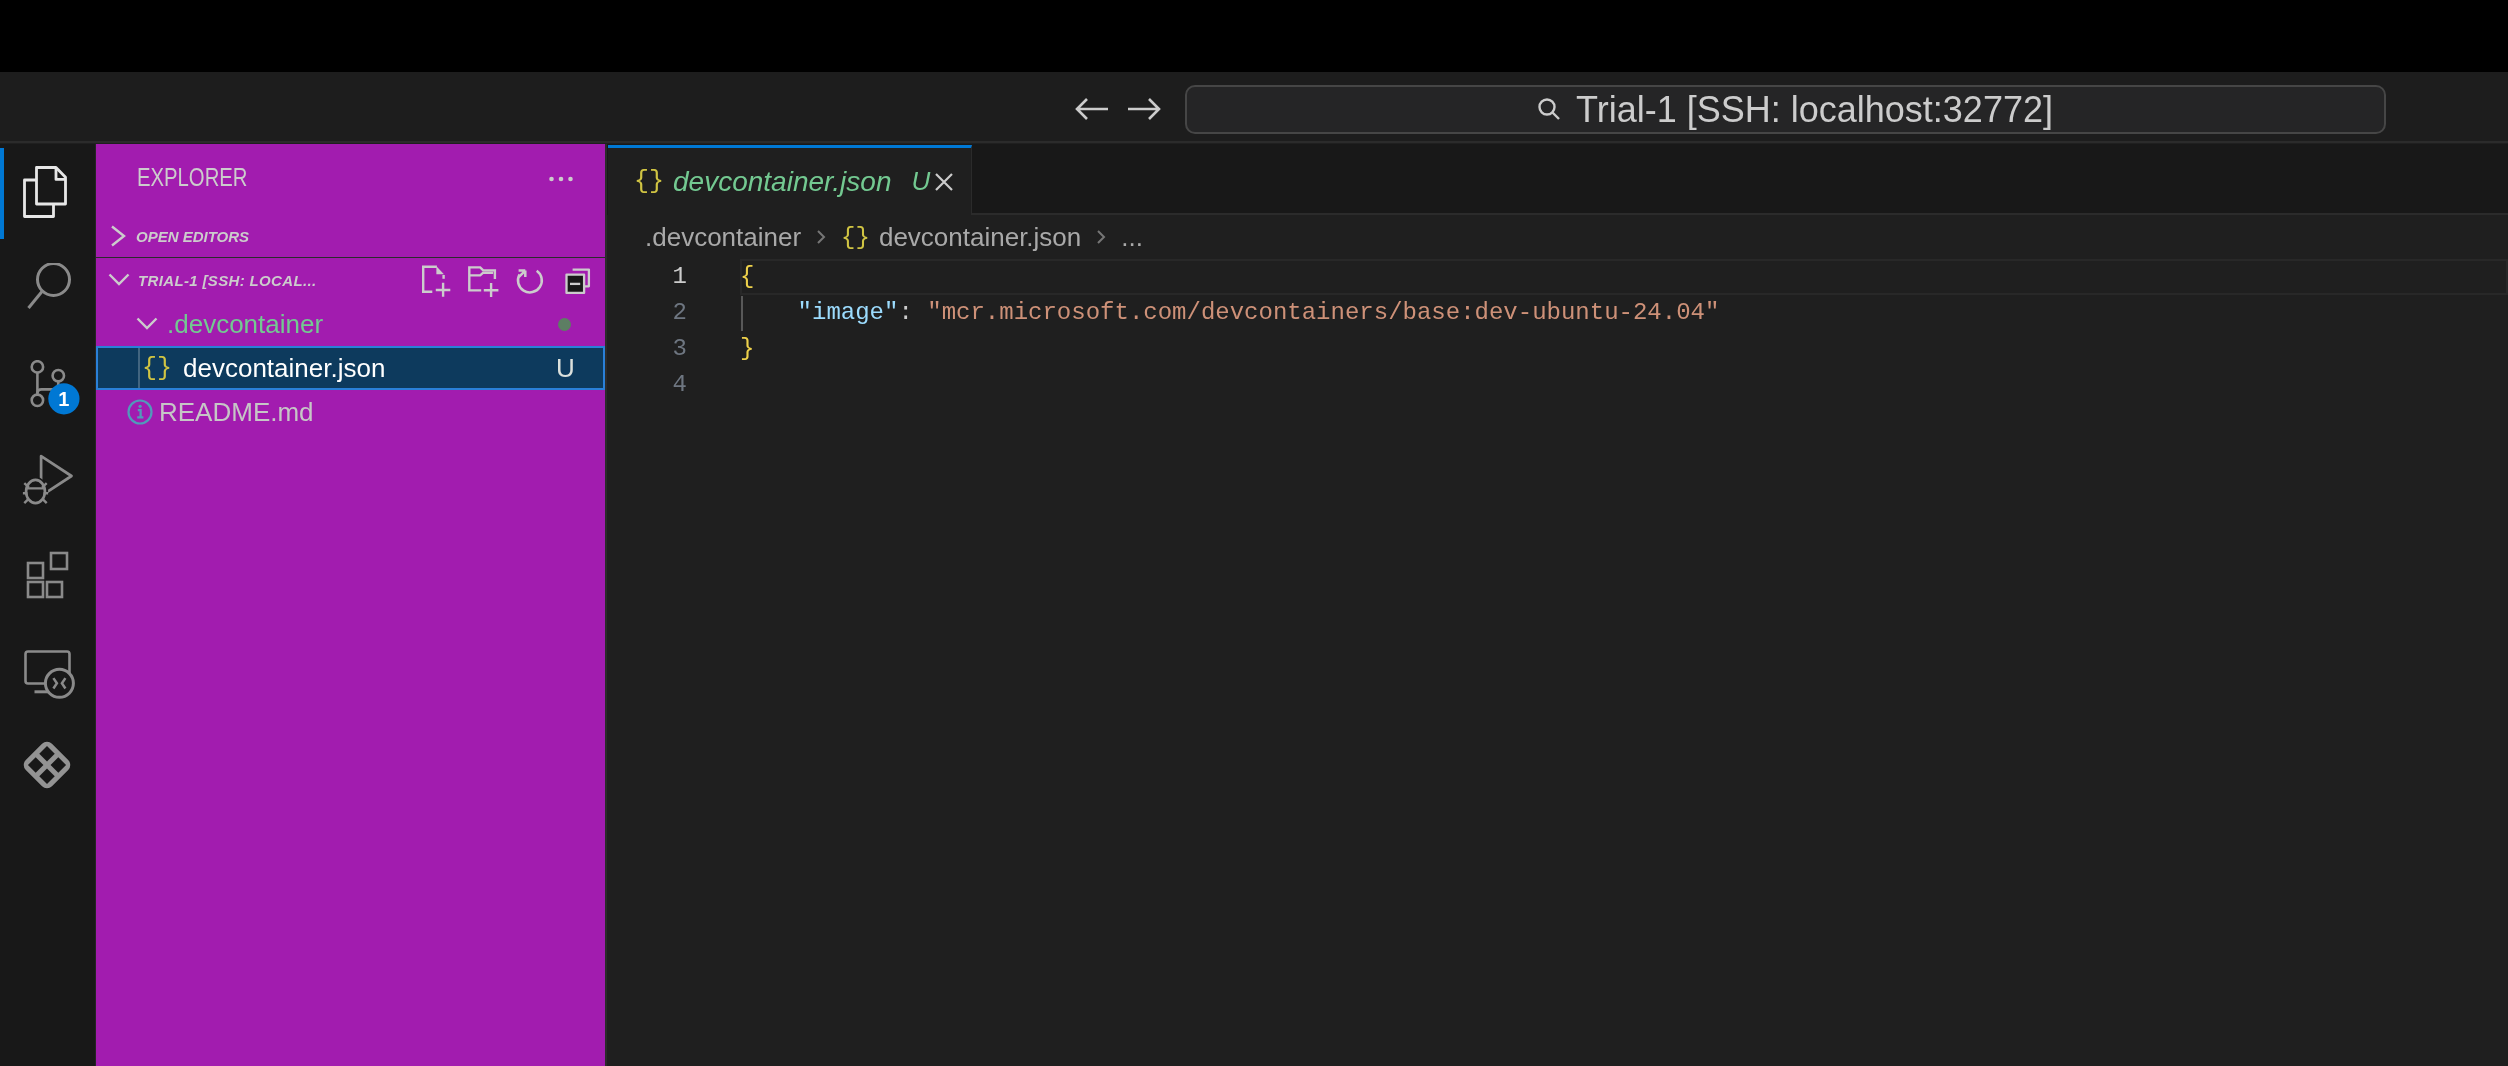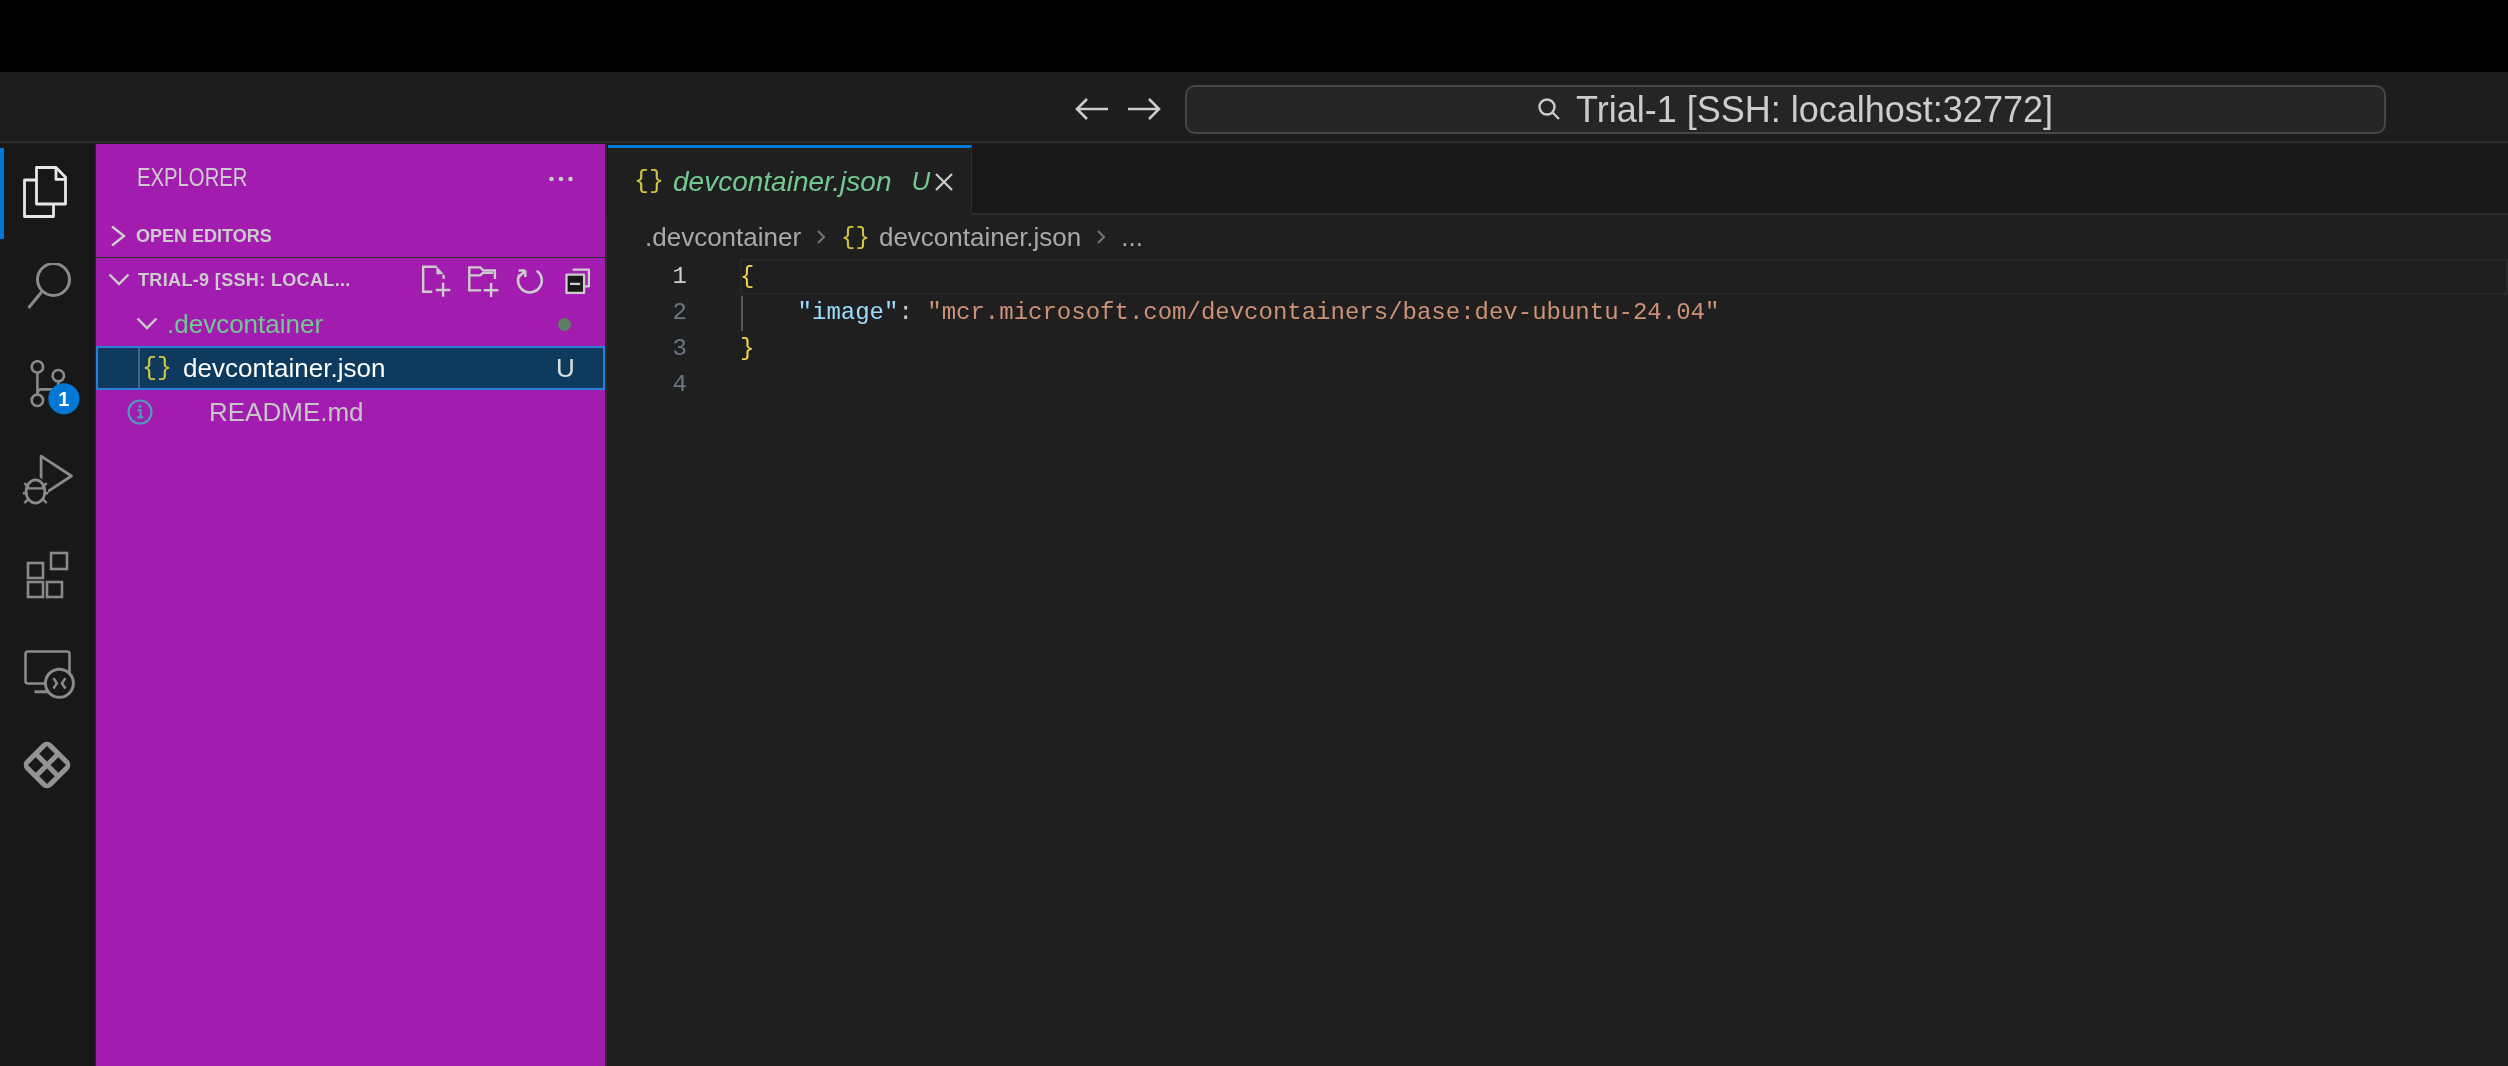--- a/index.html
+++ b/index.html
@@ -21,21 +21,21 @@
   #activitybar { left:0; top:144px; width:96px; height:922px; background:#181818;
     border-right:1px solid #252525; }
   #actindicator { left:0; top:4px; width:4px; height:91px; background:#0078d4; }
 
   
   #sidebar { left:96px; top:144px; width:511px; height:922px; background:#a21caf;
     border-right:2px solid #2b2b2b; color:#cccccc; }
   #sb-title { left:41px; top:18px; font-size:26px; color:#cccccc; transform:scaleX(0.78); transform-origin:left center; }
   #sb-dots { left:451px; top:30px; }
   .row { position:absolute; left:0; width:509px; height:44px; display:flex; align-items:center; }
-  .sec-label { font-weight:700; font-size:18px; color:#cccccc; }
+  .sec-label { font-weight:700; font-size:15px; color:#cccccc;font-style:italic; }
 
   
   #editor { left:607px; top:144px; width:1901px; height:922px; background:#181818; }
   #tab { left:1px; top:1px; width:364px; height:70px; background:#1f1f1f;
     border-top:3px solid #0078d4; border-right:1px solid #2b2b2b;
     display:flex; align-items:center; }
   #tabrest { left:365px; top:69px; width:1536px; height:2px; background:#2b2b2b; }
   #breadcrumbs { left:0; top:71px; width:1901px; height:44px; background:#1f1f1f;
     display:flex; align-items:center; font-size:26px; color:#a9a9a9; }
   #code { left:0; top:115px; width:1901px; height:807px; background:#1f1f1f;
@@ -133,21 +133,21 @@
           <path d="M2 4.5 L14 14 L2 23.5"></path>
         </svg>
       <span class="sec-label" style="margin-left:10px">OPEN EDITORS</span>
     </div>
     <div class="abs" style="left:0; top:113px; width:509px; height:1px; background:#2b2b2b"></div>
 
     <div class="row" style="top:114px">
       <svg style="margin-left:12px" width="22" height="16" viewBox="0 0 22 16" fill="none" stroke="#cccccc" stroke-width="2.4">
           <path d="M1.5 2.5 L11 12 L20.5 2.5"></path>
         </svg>
-      <span class="sec-label" style="margin-left:8px; letter-spacing:0.35px">TRIAL-9 [SSH: LOCAL...</span>
+      <span class="sec-label" style="margin-left:8px; letter-spacing:0.35px">TRIAL-1 [SSH: LOCAL...</span>
       <svg class="abs" style="left:322px; top:4px" width="36" height="38" viewBox="0 0 36 38" fill="none" stroke="#cccccc" stroke-width="2.4">
         <path d="M18.9 4.7 H5.2 V29.8 H14.3"></path>
         <path fill="#cccccc" stroke="none" d="M18.4 4.2 L25.9 12.2 H18.4 Z"></path>
         <path d="M25.6 13 V16.8"></path>
         <path d="M25.1 20.8 V34.8 M17.8 28 H32.3"></path>
       </svg>
       <svg class="abs" style="left:368px; top:4px" width="40" height="38" viewBox="0 0 40 38" fill="none" stroke="#cccccc" stroke-width="2.4">
         <path d="M17.2 28.4 H5.3 V5.4 H16.2 L19.2 8.4 H30.9 V17"></path>
         <path d="M5.3 13.4 H16.2 L19.2 10.7 H29.2"></path>
         <path d="M27.1 21 V35 M19.8 28.2 H34.4"></path>
@@ -177,21 +177,21 @@
       <span style="margin-left:11px; font-size:26px; color:#ffffff">devcontainer.json</span>
       <span class="abs" style="left:458px; font-size:26px; color:#dbe0dc">U</span>
     </div>
 
     <div class="row" style="top:246px">
       <svg class="abs" style="left:31px; top:9px" width="26" height="26" viewBox="0 0 26 26" fill="none" stroke="#519aba" stroke-width="2.2">
         <circle cx="13" cy="13" r="11.5"></circle>
         <circle cx="13.1" cy="7.3" r="1.6" fill="#519aba" stroke="none"></circle>
           <path d="M10.8 11.2 H13.6 V18 M10.2 18.4 H16.4" stroke-width="2.3"></path>
       </svg>
-      <span style="margin-left:113px; font-size:26px; color:#c6c6c6">README.md</span>
+      <span style="margin-left:63px; font-size:26px; color:#c6c6c6">README.md</span>
     </div>
   </div>
 
   <div class="abs" id="editor">
     <div class="abs" id="tab">
       <span class="yellow" style="margin-left:26px; font-size:25px">{}</span>
       <span class="it green" style="margin-left:9px; font-size:28px">devcontainer.json</span>
       <span class="it green" style="margin-left:20px; font-size:26px">U</span>
       <svg style="margin-left:2px" width="24" height="24" viewBox="0 0 24 24" fill="none" stroke="#cccccc" stroke-width="2.2">
           <path d="M4 4 L20 20 M20 4 L4 20"></path>

